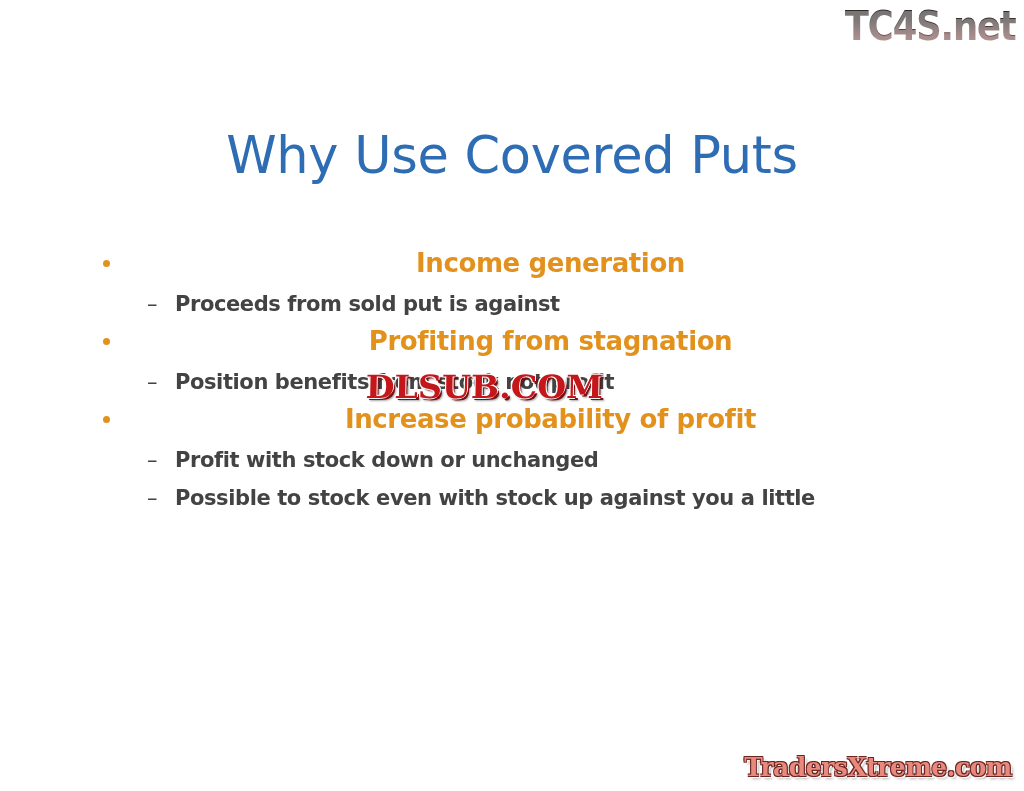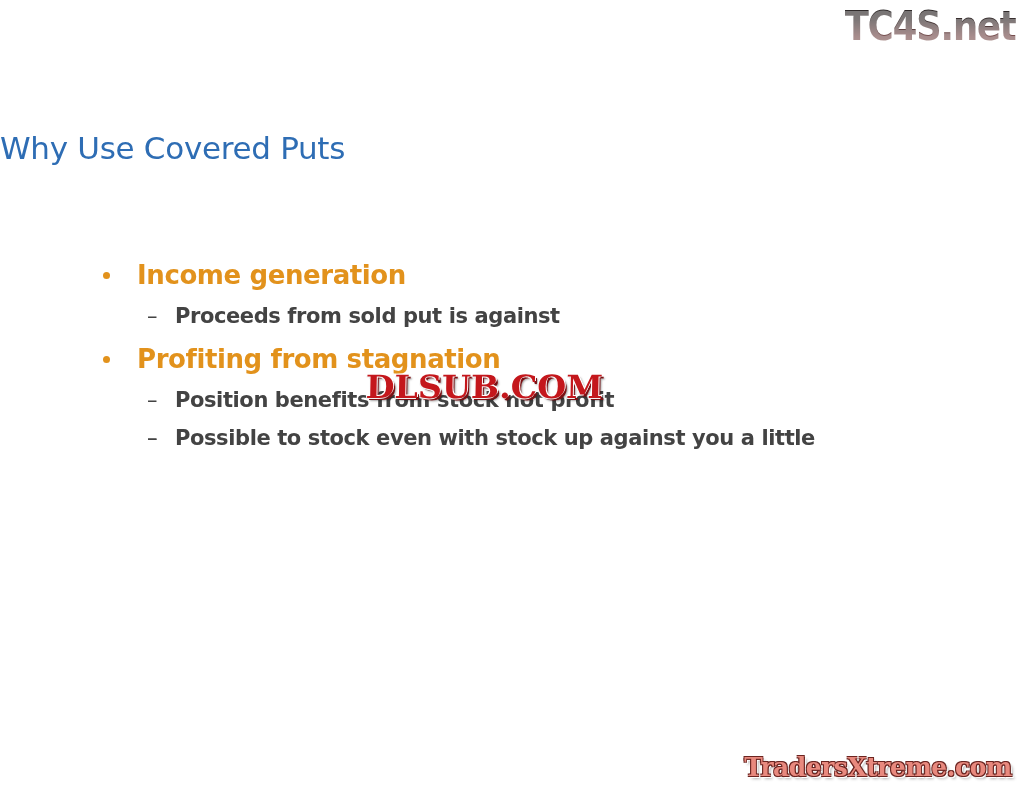--- a/index.html
+++ b/index.html
@@ -41,26 +41,26 @@
     -webkit-text-fill-color: transparent;
     white-space: nowrap;
     text-shadow: 0 1px 0 rgba(255,255,255,0.35);
   }
 
   
   .slide-title {
     position: absolute;
     left: 0;
     right: 0;
-    top: 120px;
-    text-align: left;
+    top: 128px;
+    text-align: center;
     color: #2E6DB4;
     font-family: "DejaVu Sans", sans-serif;
     font-weight: 400;
-    font-size: 31px;
+    font-size: 51px;
     line-height: 56px;
     letter-spacing: -0.3px;
   }
 
   
   .body-list {
     position: absolute;
     left: 96px;
     top: 246px;
     right: 60px;
@@ -70,21 +70,21 @@
     position: relative;
     padding-left: 41px;
     color: #E2921C;
     font-family: "DejaVu Sans", sans-serif;
     font-weight: bold;
     font-size: 26px;
     line-height: 34px;
     letter-spacing: -0.4px;
     margin-top: 14px;
   }
-  .lvl1:first-child { margin-top: 12px; }
+  .lvl1:first-child { margin-top: 0; text-align: center; }
 
   .lvl1 .dot {
     position: absolute;
     left: 7px;
     top: 14px;
     width: 7px;
     height: 7px;
     border-radius: 50%;
     background: #E2921C;
   }
@@ -186,22 +186,27 @@
         <span class="dot"></span>
         <span>Profiting from stagnation</span>
       </div>
       <div class="lvl2">
         <span class="dash">–</span>
         <span>Position benefits from stock not profit</span>
       </div>
     </div>
 
     <div class="group">
-      <div class="lvl2">
-        <span class="dash">–</span>
+      <div class="lvl1">
+        <span class="dot"></span>
+        <span>Increase probability of profit</span>
+      </div>
+      <div class="lvl2">
+        <span class="dash">–</span>
+        <span>Profit with stock down or unchanged</span>
       </div>
       <div class="lvl2">
         <span class="dash">–</span>
         <span>Possible to stock even with stock up against you a little</span>
       </div>
     </div>
 
   </div>
 
   <div class="watermark">DLSUB.COM</div>

